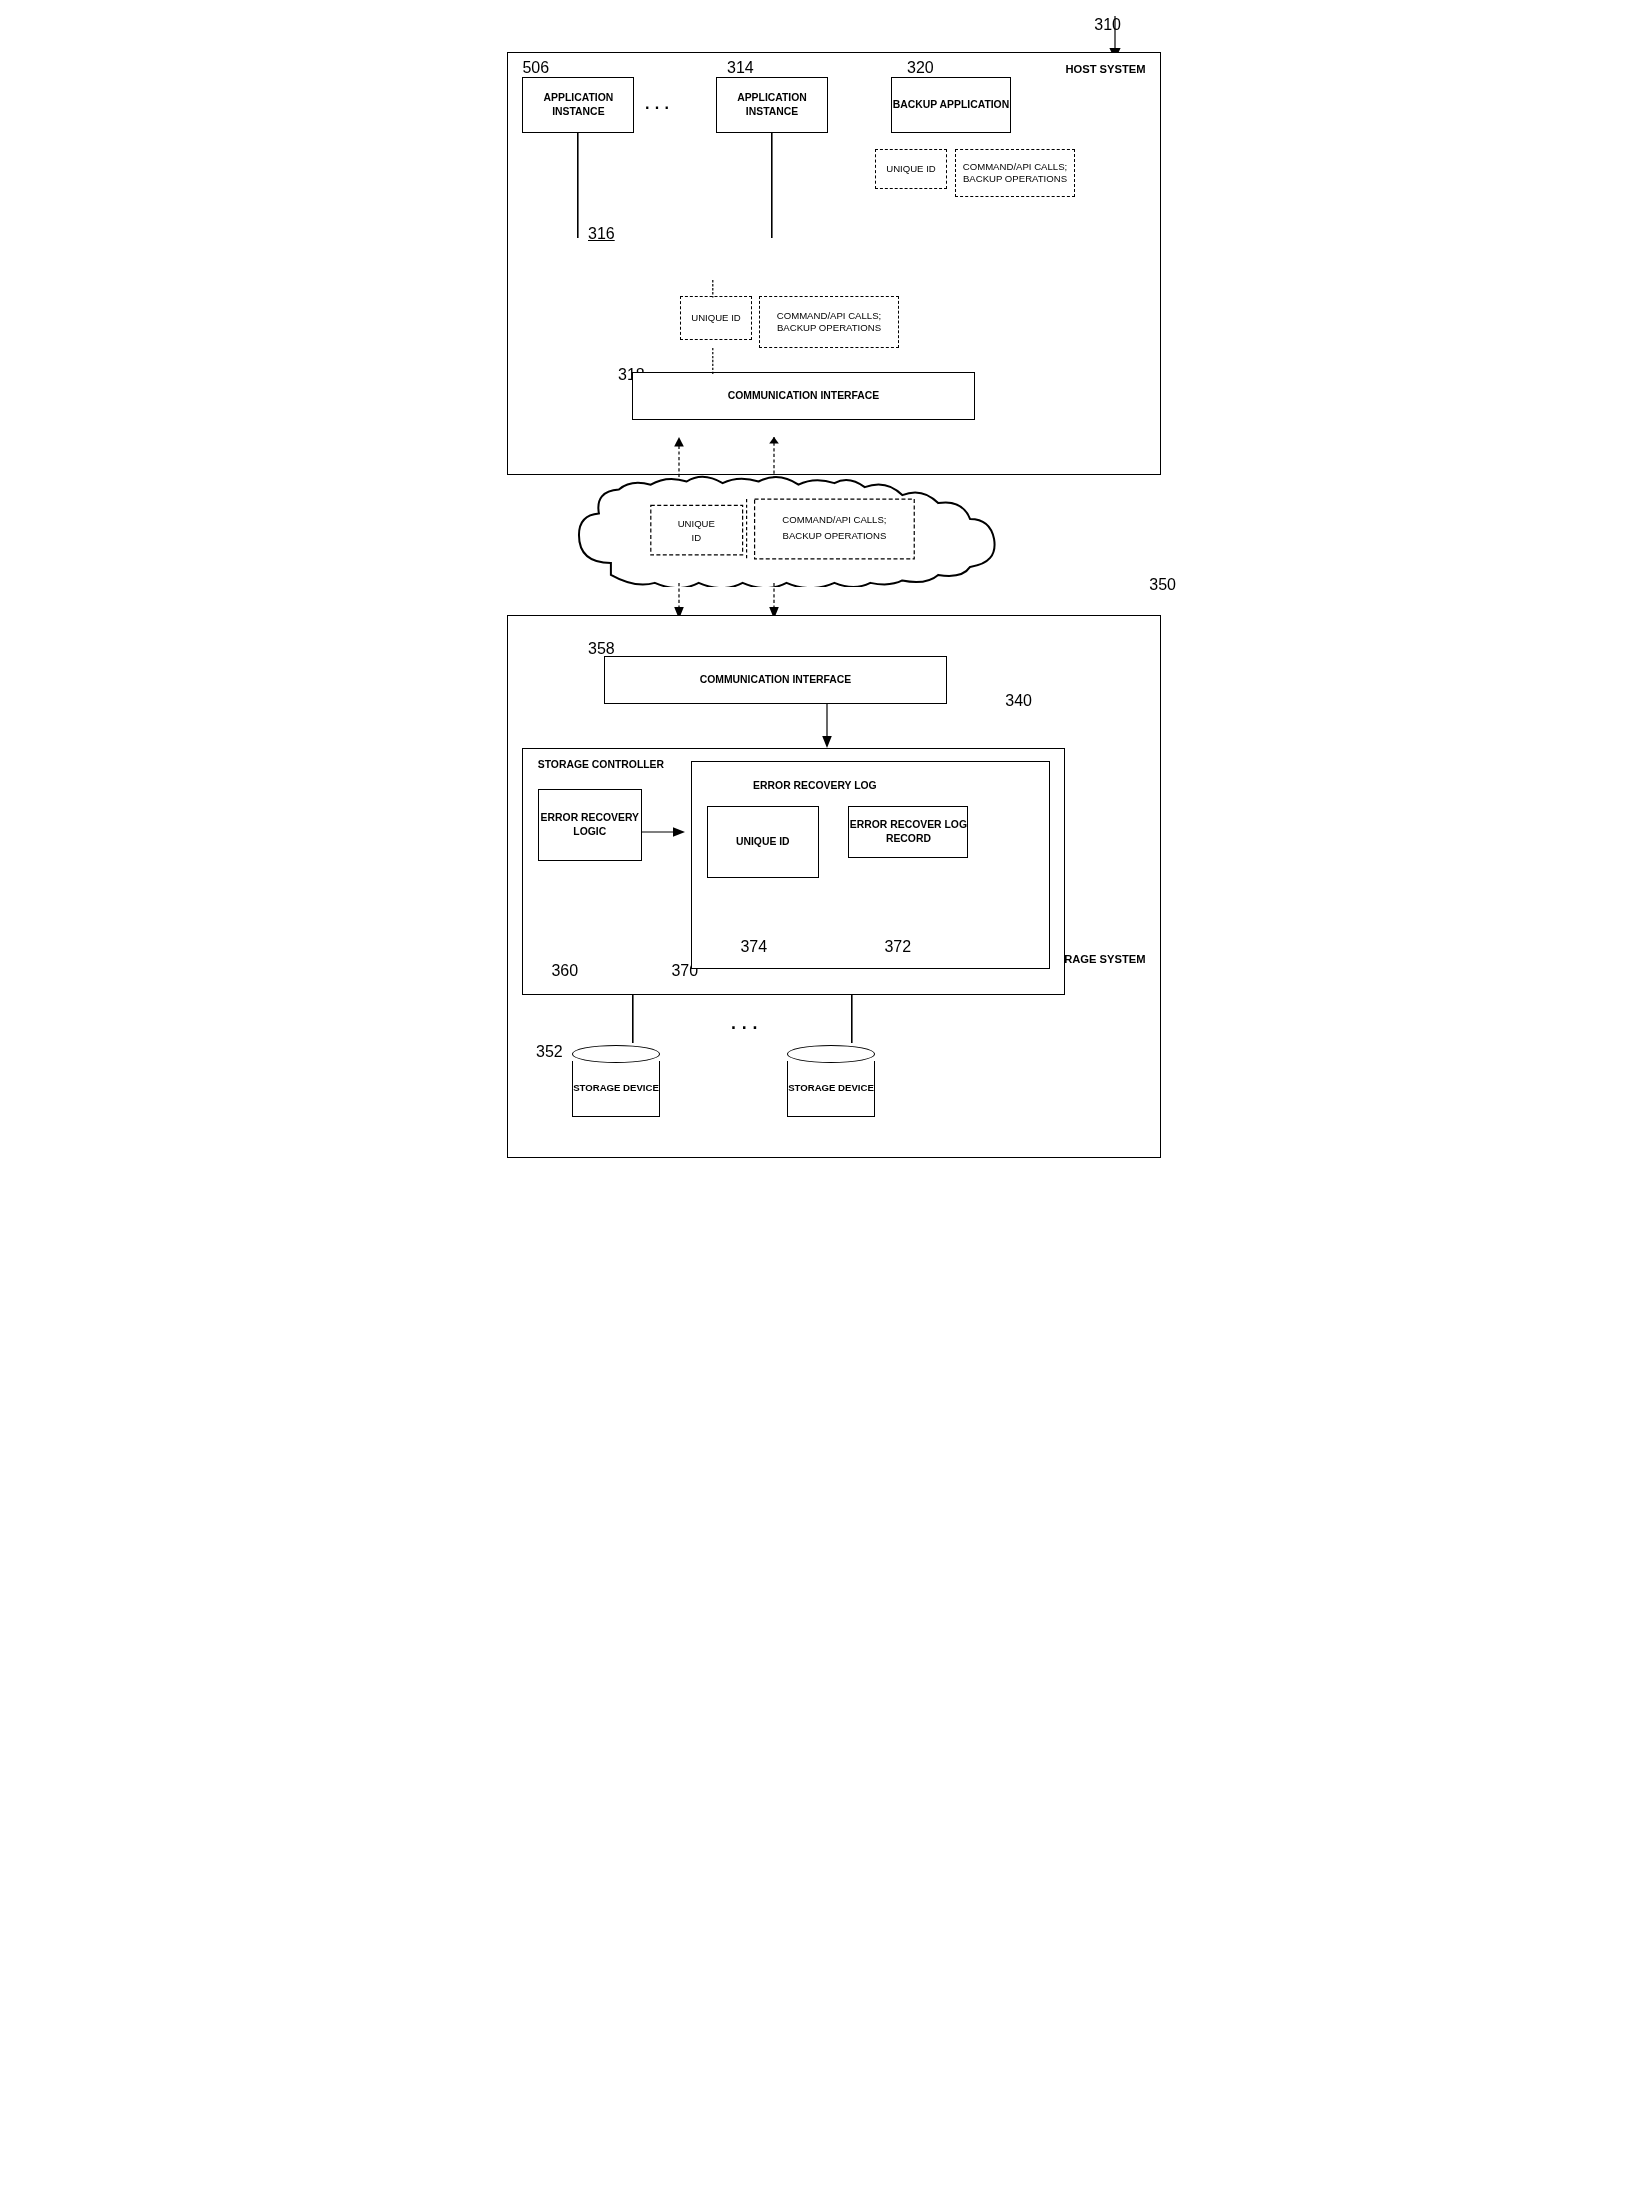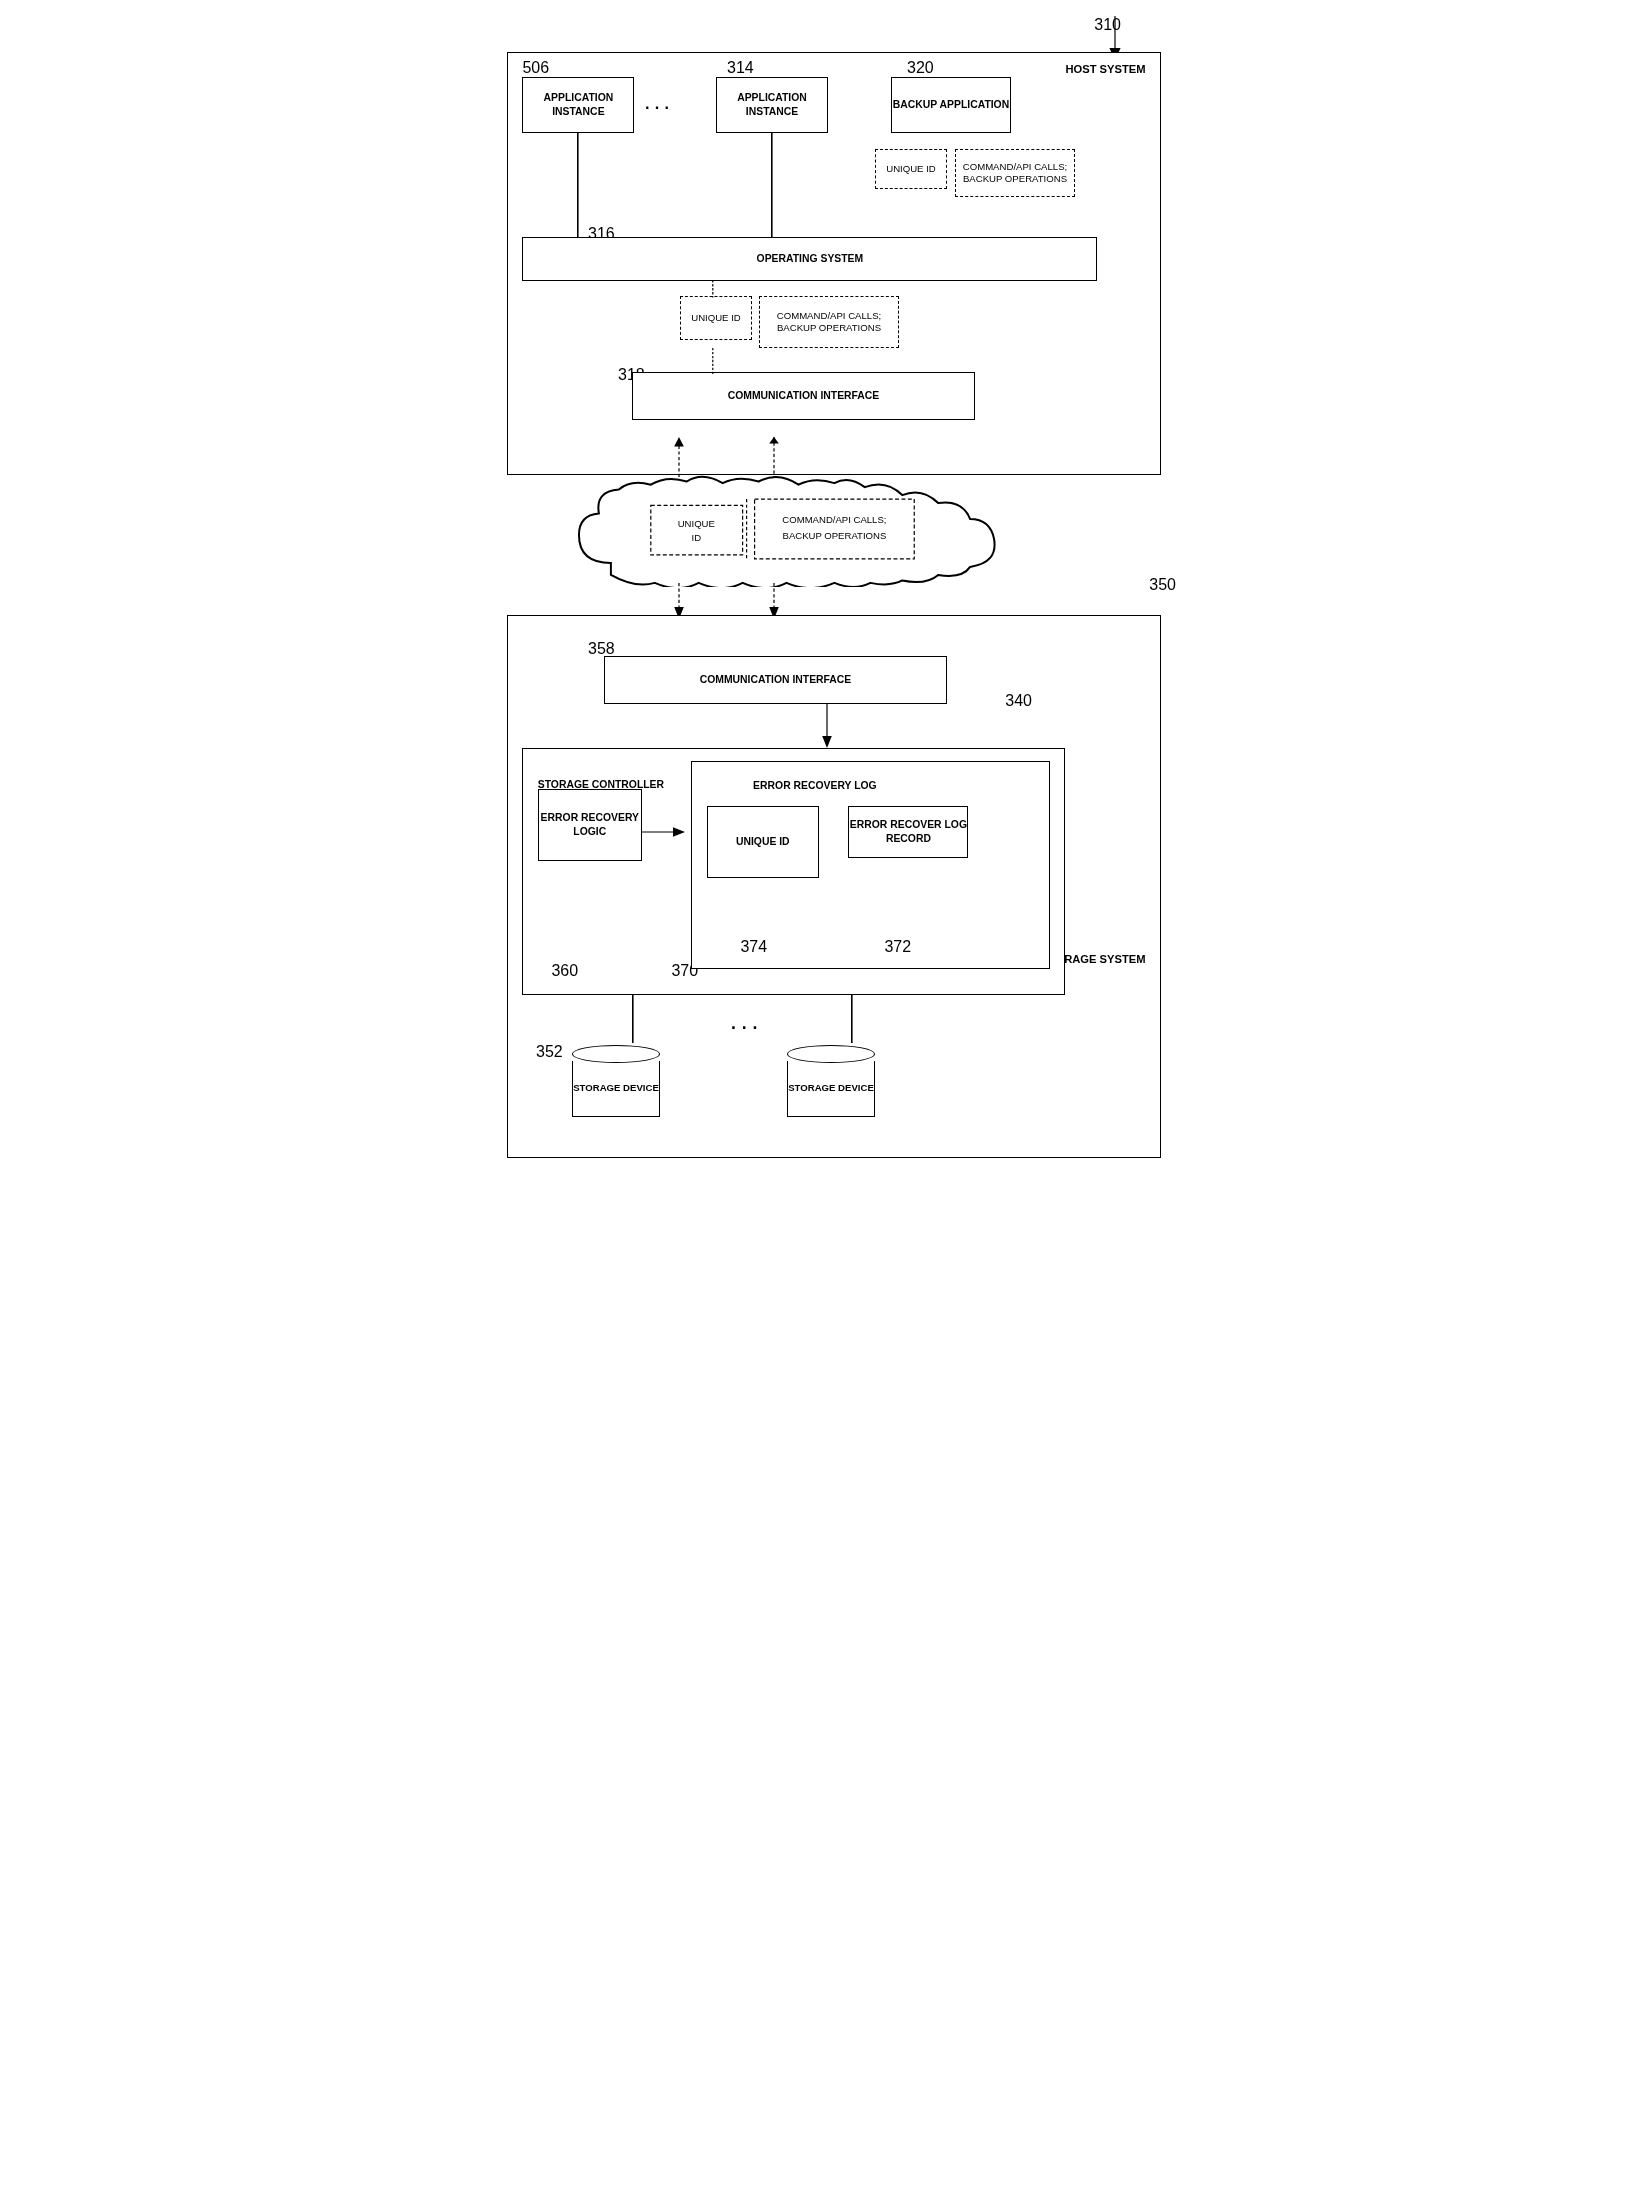--- a/index.html
+++ b/index.html
@@ -163,23 +163,20 @@
       <span>UNIQUE
 ID</span>
     </div>
     <div class="box-dashed" style="top:96px; left:447px; width:120px; height:48px;">
       <span>COMMAND/API CALLS;
 BACKUP OPERATIONS</span>
     </div>
 
     <div class="ref-label" style="top:172px; left:80px;text-decoration:underline;">316</div>
 
-    <div class="box" style="top:184px; left:14.4px; width:575px; height:44px;">
-      <span>OPERATING SYSTEM</span>
-    </div>
 
     <div class="box-dashed" style="top:243px; left:172px; width:72px; height:44px;">
       <span>UNIQUE
 ID</span>
     </div>
     <div class="box-dashed" style="top:243px; left:251px; width:140px; height:52px;">
       <span>COMMAND/API CALLS;
 BACKUP OPERATIONS</span>
     </div>
 
@@ -265,21 +262,21 @@
 
     <div class="ref-label" style="top:76px; right:128px;">340</div>
 
     <svg style="position:absolute; top:88px; left:311px; width:16px; height:44px;" viewBox="0 0 20 55">
       <line x1="10" y1="0" x2="10" y2="46" stroke="#000" stroke-width="1.5"></line>
       <polygon points="4,40 10,55 16,40" fill="#000"></polygon>
     </svg>
 
     <div class="inner-container" style="top:132px; left:14.4px; width:543px; height:247px;">
 
-      <div class="inner-label" style="top:9.6px; left:14.4px;margin-top:20px;">STORAGE
+      <div class="inner-label" style="top:9.6px; left:14.4px;">STORAGE
 CONTROLLER</div>
 
       <div class="box" style="top:40px; left:14.4px; width:104px; height:72px;">
         <span>ERROR
 RECOVERY
 LOGIC</span>
       </div>
 
       <div class="ref-label" style="bottom:14.4px; left:28px;">360</div>
 

